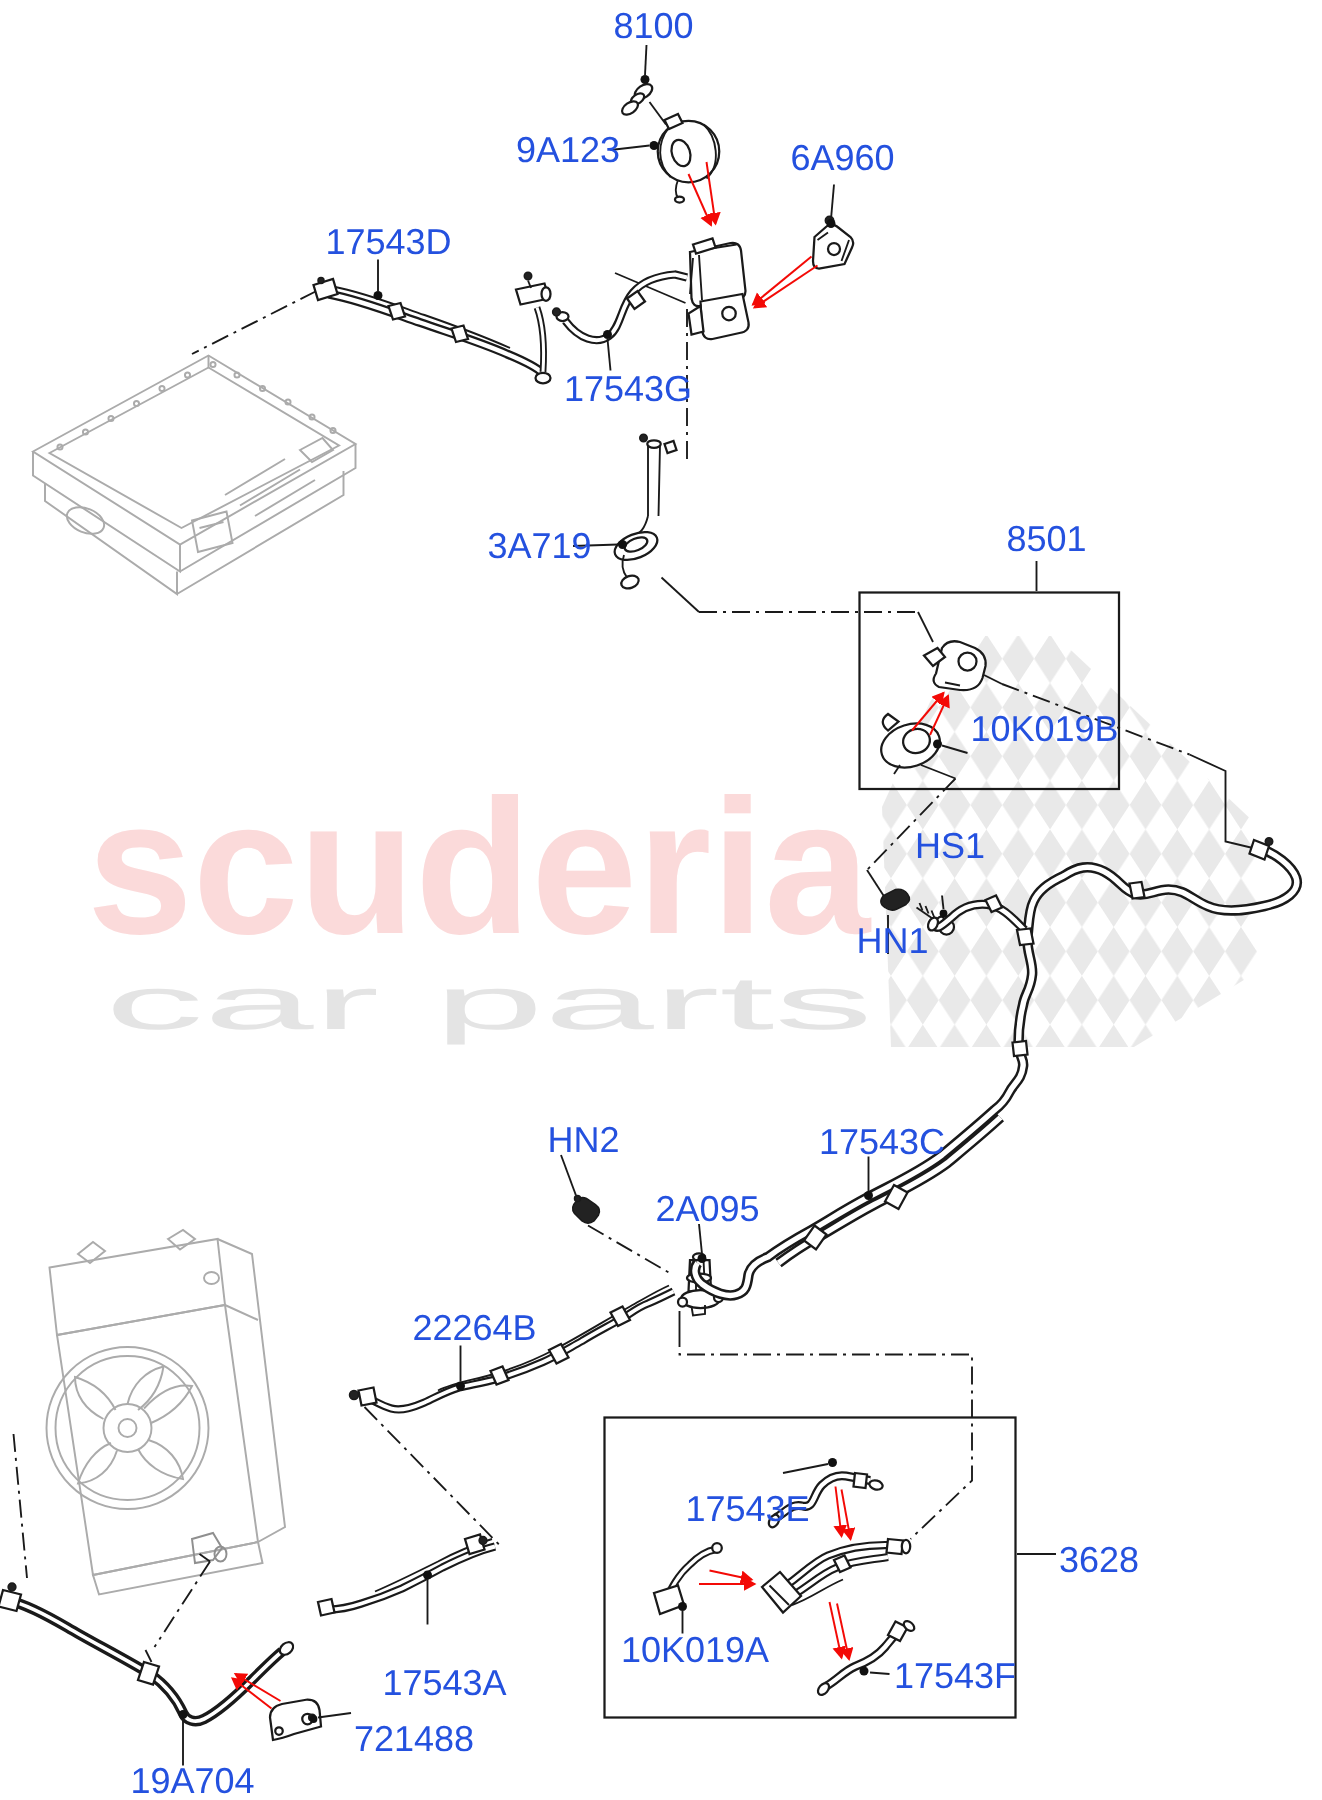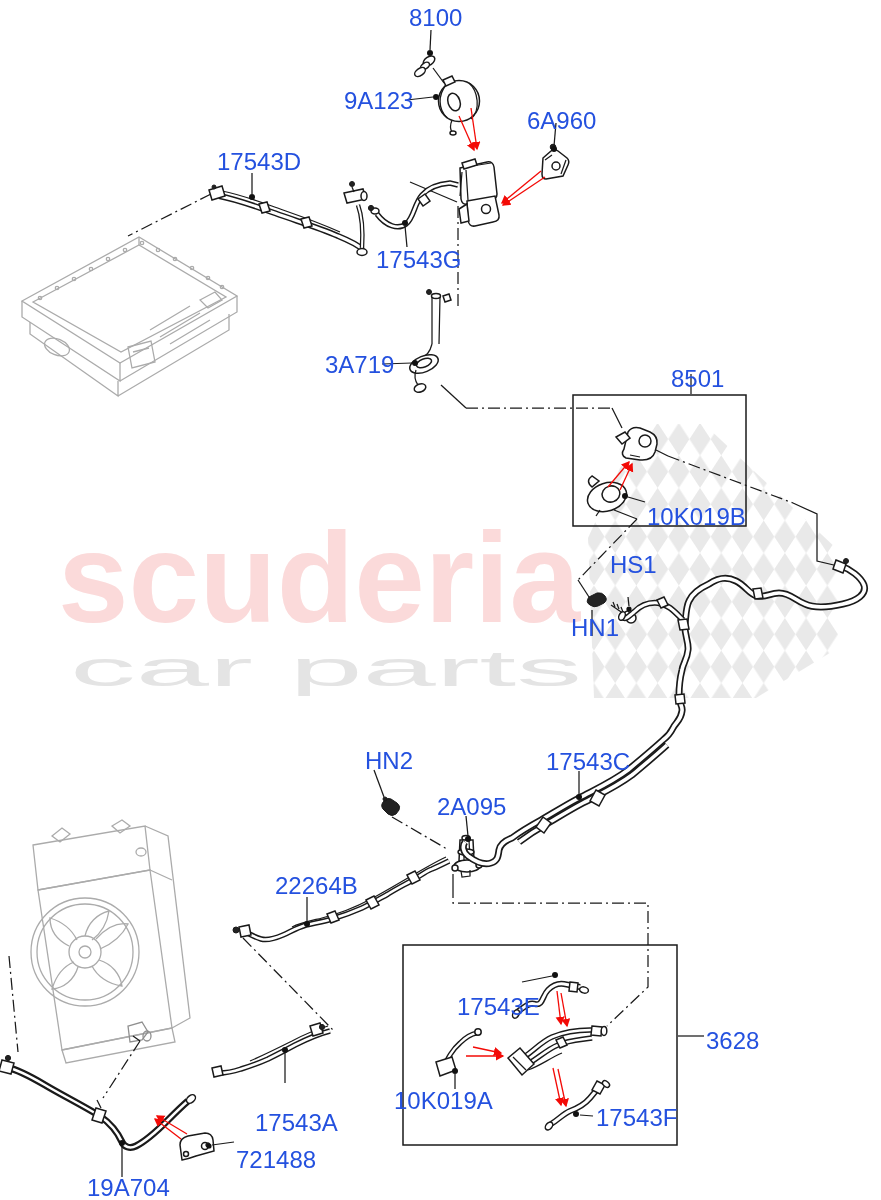--- a/index.html
+++ b/index.html
@@ -367,33 +367,33 @@
         <circle class="dot" cx="285" cy="1050" r="3"></circle>
     <path class="ln" d="M234,1142 L212,1145"></path>
         <circle class="dot" cx="209" cy="1146" r="2.6"></circle>
     <path class="ln" d="M122,1177 L122,1146"></path>
         <circle class="dot" cx="122" cy="1143" r="3"></circle>
   </g>
 </svg>
 
 <div class="plabel" style="left:409px;top:7px">8100</div>
 <div class="plabel" style="left:344px;top:90px">9A123</div>
-<div class="plabel" style="left:527px;top:110px">6A960</div>
+<div class="plabel" style="left:527px;top:95px">6A960</div>
 <div class="plabel" style="left:217px;top:151px">17543D</div>
 <div class="plabel" style="left:376px;top:249px">17543G</div>
 <div class="plabel" style="left:325px;top:354px">3A719</div>
-<div class="plabel" style="left:671px;top:368px">8501</div>
-<div class="plabel" style="left:647px;top:506px">10K019B</div>
+<div class="plabel" style="left:671px;top:349px">8501</div>
+<div class="plabel" style="left:647px;top:476px">10K019B</div>
 <div class="plabel" style="left:610px;top:554px">HS1</div>
 <div class="plabel" style="left:571px;top:617px">HN1</div>
 <div class="plabel" style="left:365px;top:750px">HN2</div>
 <div class="plabel" style="left:437px;top:796px">2A095</div>
 <div class="plabel" style="left:546px;top:751px">17543C</div>
 <div class="plabel" style="left:275px;top:875px">22264B</div>
 <div class="plabel" style="left:457px;top:996px">17543E</div>
 <div class="plabel" style="left:706px;top:1030px">3628</div>
-<div class="plabel" style="left:394px;top:1090px">10K019A</div>
+<div class="plabel" style="left:414px;top:1090px">10K019A</div>
 <div class="plabel" style="left:596px;top:1107px">17543F</div>
 <div class="plabel" style="left:255px;top:1112px">17543A</div>
 <div class="plabel" style="left:236px;top:1149px">721488</div>
 <div class="plabel" style="left:87px;top:1177px">19A704</div>
 
 </div>
 
 </body></html>

